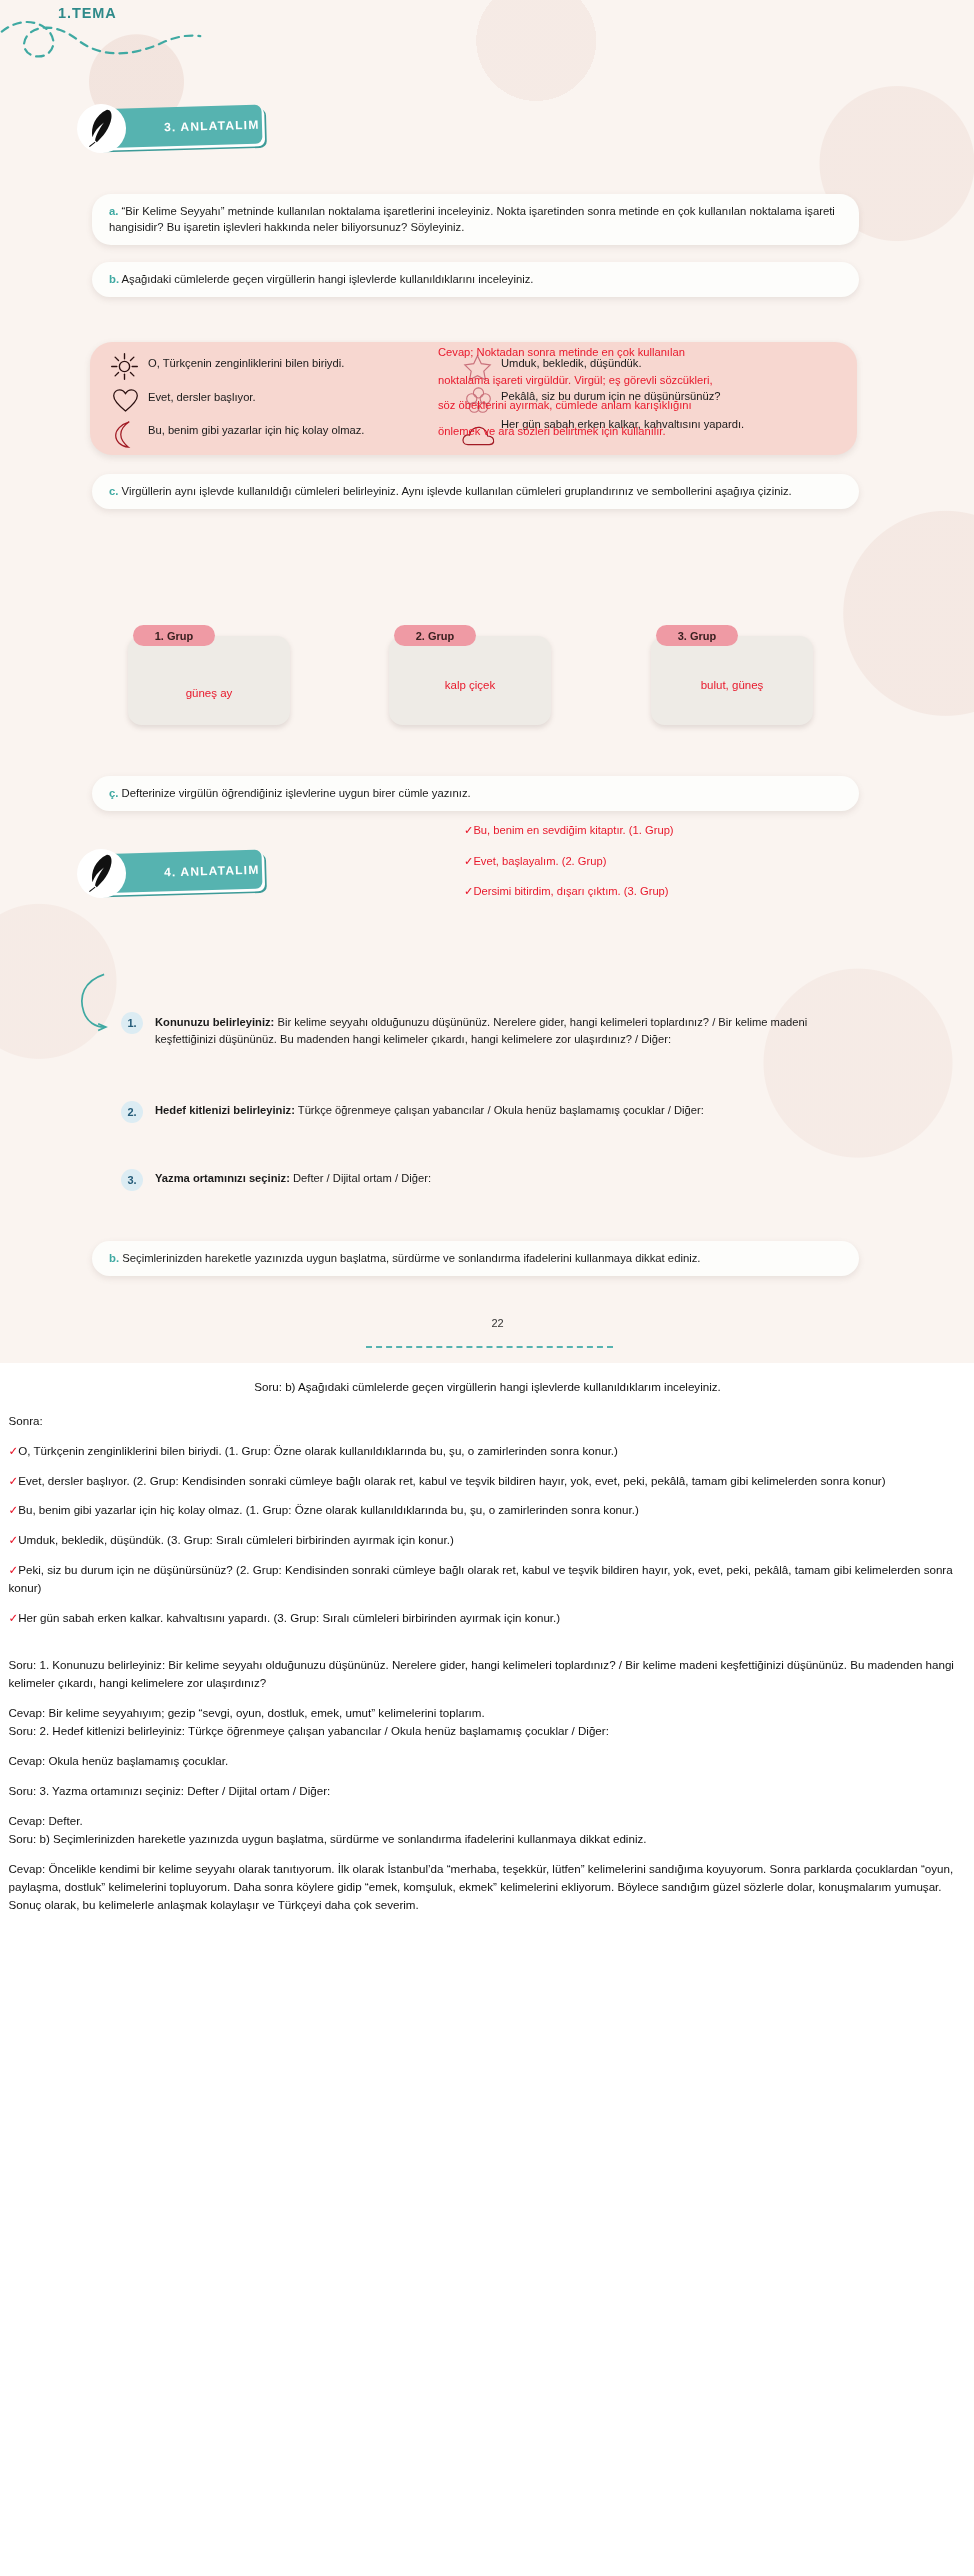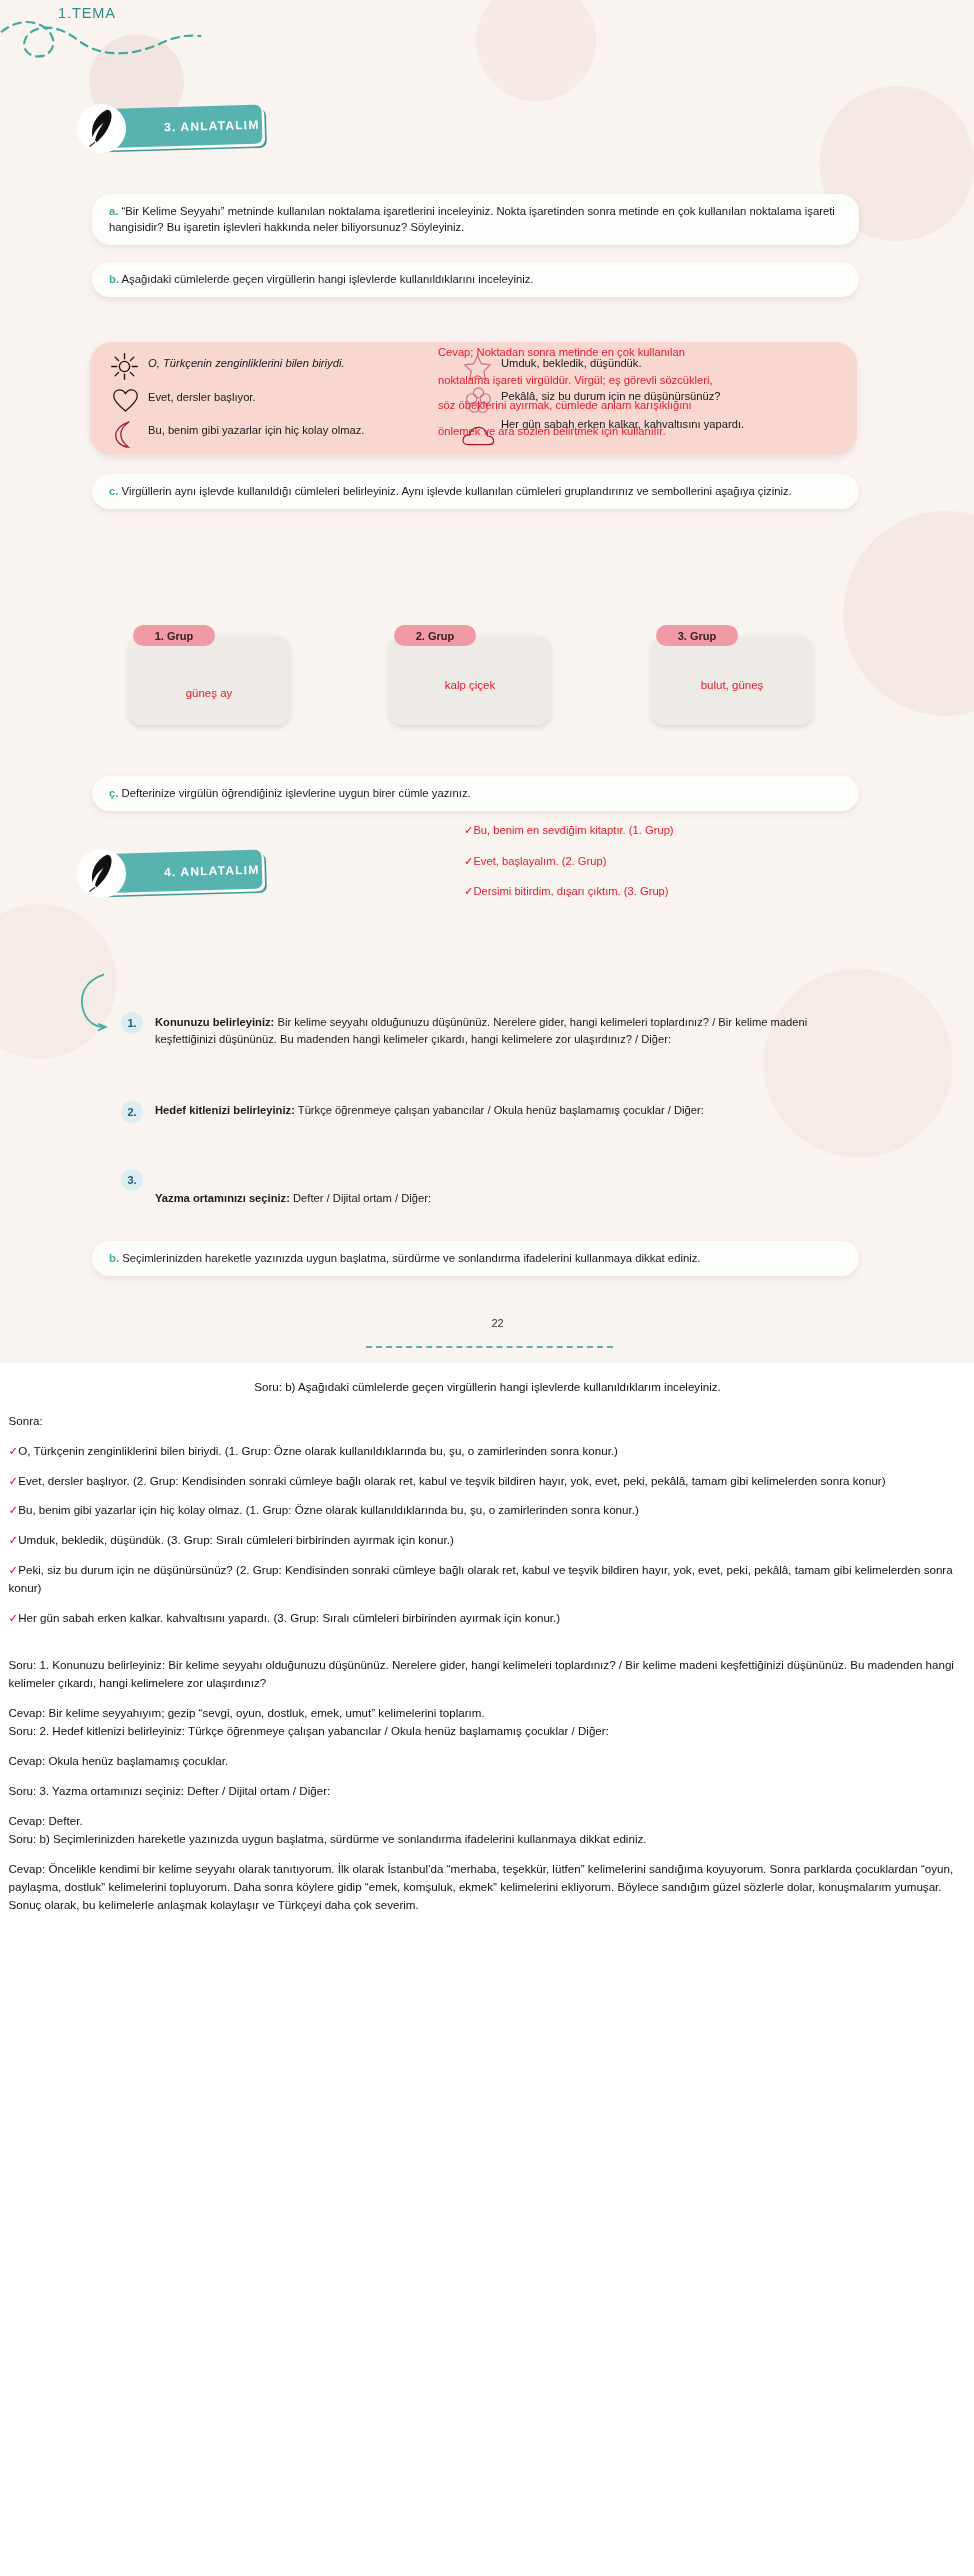--- a/index.html
+++ b/index.html
@@ -26,21 +26,21 @@
       radial-gradient(circle at 55% 3%, rgba(229,200,190,.22) 0 60px, transparent 60px),
       radial-gradient(circle at 92% 12%, rgba(229,200,190,.25) 0 77px, transparent 78px),
       radial-gradient(circle at 97% 45%, rgba(229,200,190,.25) 0 102px, transparent 103px),
       radial-gradient(circle at 4% 72%, rgba(229,200,190,.20) 0 77px, transparent 78px),
       radial-gradient(circle at 88% 78%, rgba(229,200,190,.20) 0 94px, transparent 95px);
     pointer-events:none;
   }
 
   .tema {
     position:absolute; left:58px; top:5.1px;
-    font-weight:normal; font-size:14.5px; letter-spacing:0.9px;
+    font-weight:bold; font-size:14.5px; letter-spacing:0.9px;
     color:#2f8a8a;
   }
   .squiggle { position:absolute; left:-8.5px; top:12px; }
 
   
   .ribbon {
     position:absolute;
     width:170px; height:39px;
     background:#56b3b0;
     border-radius:6.8px;
@@ -173,21 +173,21 @@
             <line x1="17" y1="26" x2="17" y2="32"></line>
           <line x1="2" y1="17" x2="8" y2="17"></line>
             <line x1="26" y1="17" x2="32" y2="17"></line>
           <line x1="6" y1="6" x2="10" y2="10"></line>
             <line x1="24" y1="24" x2="28" y2="28"></line>
           <line x1="28" y1="6" x2="24" y2="10"></line>
             <line x1="10" y1="24" x2="6" y2="28"></line>
         </g>
       </svg>
     </div>
-    <div class="ex" style="left:58px; top:15.3px;font-style:italic;">O, Türkçenin zenginliklerini bilen biriydi.</div>
+    <div class="ex" style="left:58px; top:15.3px;">O, Türkçenin zenginliklerini bilen biriydi.</div>
 
     <div class="exicon" style="left:22px; top:46px;">
       <svg width="27" height="25.6" viewBox="0 0 32 30">
         <path d="M16,27 C6,19 2,14 2,9 C2,4.5 5.5,2 9,2 C12,2 14.5,4 16,6.5 C17.5,4 20,2 23,2 C26.5,2 30,4.5 30,9 C30,14 26,19 16,27 Z" fill="none" stroke="#2a1010" stroke-width="1.5"></path>
       </svg>
     </div>
     <div class="ex" style="left:58px; top:49px;">Evet, dersler başlıyor.</div>
 
     <div class="exicon" style="left:24px; top:78px;">
       <svg width="22" height="29" viewBox="0 0 26 34">
@@ -283,21 +283,21 @@
   <div class="numitem" style="left:155px; top:1014px; width:673px;">
     <b>Konunuzu belirleyiniz:</b><span> Bir kelime seyyahı olduğunuzu düşününüz. Nerelere gider, hangi kelimeleri toplardınız? / Bir kelime madeni keşfettiğinizi düşününüz. Bu madenden hangi kelimeler çıkardı, hangi kelimelere zor ulaşırdınız? / Diğer:</span>
   </div>
 
   <div class="numcircle" style="left:121px; top:1101px;">2.</div>
   <div class="numitem" style="left:155px; top:1102px; width:673px;">
     <b>Hedef kitlenizi belirleyiniz:</b><span> Türkçe öğrenmeye çalışan yabancılar / Okula henüz başlamamış çocuklar / Diğer:</span>
   </div>
 
   <div class="numcircle" style="left:121px; top:1169px;">3.</div>
-  <div class="numitem" style="left:155px; top:1170px; width:673px;margin-top:20px;">
+  <div class="numitem" style="left:155px; top:1170px; width:673px;">
     <b>Yazma ortamınızı seçiniz:</b><span> Defter / Dijital ortam / Diğer:</span>
   </div>
 
   <div class="card" style="left:92px; top:1241px; width:767px;">
     <span class="lbl">b.</span>
     <span>Seçimlerinizden hareketle yazınızda uygun başlatma, sürdürme ve sonlandırma ifadelerini kullanmaya dikkat ediniz.</span>
   </div>
 
   <div class="pagenum" style="top:1317px;padding-left:20px;">22</div>
   <div class="dashline" style="left:366px; top:1346px; width:247px;"></div>

